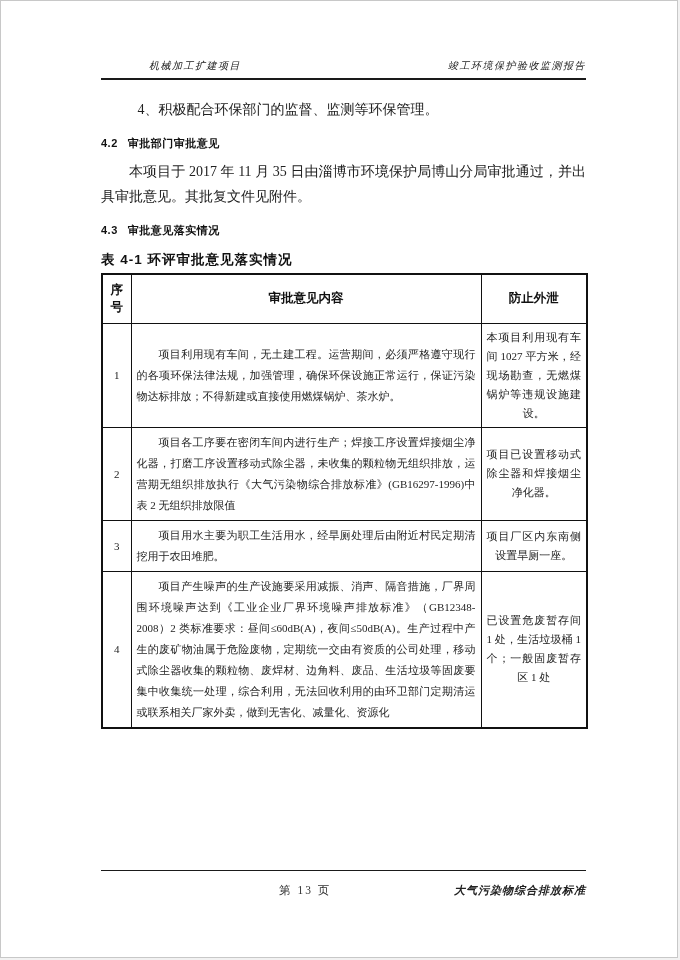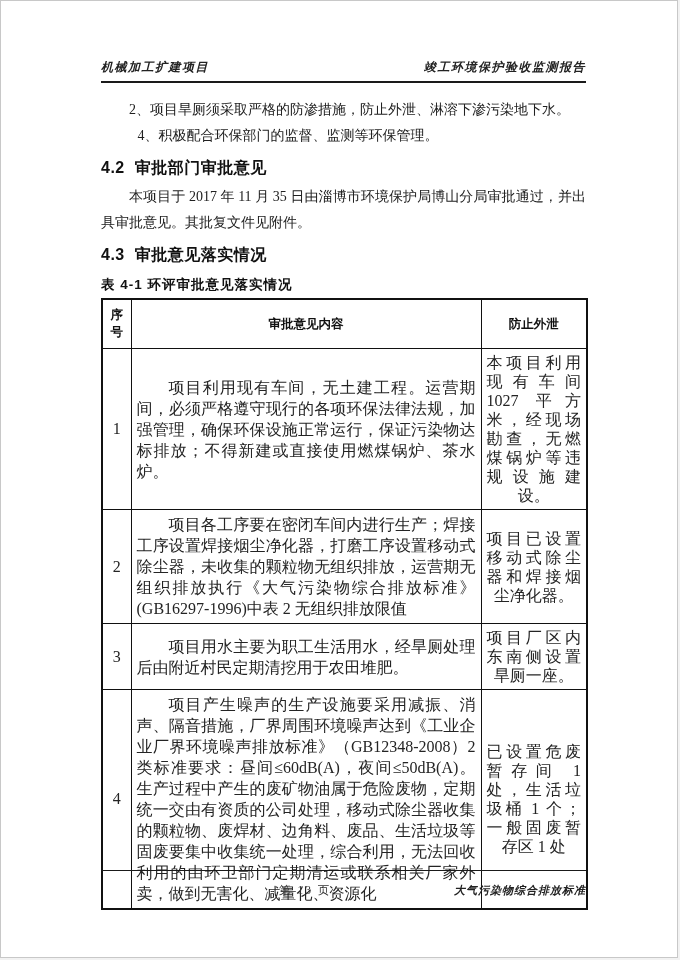--- a/index.html
+++ b/index.html
@@ -18,55 +18,55 @@
     overflow:hidden;
   }
   
   .header{
     position:absolute;top:58px;left:100px;width:485px;
     display:flex;justify-content:space-between;align-items:flex-end;
     border-bottom:2px solid #1a1a1a;
     padding-bottom:5px;
   }
   .header span{
-    font-size:12px;font-weight:bold;font-style:italic;
-    letter-spacing:1.5px;color:#222;
+    font-size:10px;font-weight:normal;font-style:italic;
+    letter-spacing:1.5px;color:#222;margin-left:48px;
   }
   
   .content{
     position:absolute;top:96px;left:100px;width:485px;
   }
   .body-para{
     margin:0;font-size:14px;line-height:25.5px;
     text-align:justify;text-indent:2em;color:#202020;
   }
   .indent-more{text-indent:2.6em;}
   .sec-heading{
     margin:7px 0 3px 0;
     font-family:"Liberation Sans","DejaVu Sans",sans-serif;
-    font-size:16px;font-weight:bold;line-height:26px;color:#111;
+    font-size:11px;font-weight:bold;line-height:26px;color:#111;
     letter-spacing:0.5px;
   }
   .sec-heading .num{margin-right:10px;}
   .table-title{
     margin:8px 0 4px 0;
     font-family:"Liberation Sans","DejaVu Sans",sans-serif;
     font-size:13.5px;font-weight:bold;color:#111;letter-spacing:1px;
   }
   
   table.doc-table{
     width:485px;border-collapse:collapse;table-layout:fixed;
     border:2.5px solid #111;
   }
   table.doc-table col.c-no{width:29px;}
   table.doc-table col.c-content{width:350px;}
   table.doc-table col.c-status{width:106px;}
   table.doc-table th, table.doc-table td{
     border:1px solid #111;
-    font-size:16px;color:#242424;
+    font-size:11px;color:#242424;
     vertical-align:middle;
     padding:4px 5px;
     box-sizing:border-box;
   }
   table.doc-table th{
     font-weight:bold;text-align:center;font-size:12.5px;
     padding:7px 2px;color:#111;
   }
   td.cell-no{text-align:center;font-size:13px;}
   td.cell-content{
@@ -97,21 +97,20 @@
 
 <div class="page">
 
   <div class="header">
     <span>机械加工扩建项目</span>
     <span>竣工环境保护验收监测报告</span>
   </div>
 
   <div class="content">
 
-    <p class="body-para">2、项目旱厕须采取严格的防渗措施，防止外泄、淋溶下渗污染地下水。</p>
     <p class="body-para indent-more">4、积极配合环保部门的监督、监测等环保管理。</p>
 
     <h2 class="sec-heading"><span class="num">4.2</span><span>审批部门审批意见</span></h2>
     <p class="body-para">本项目于 2017 年 11 月 35 日由淄博市环境保护局博山分局审批通过，并出具审批意见。其批复文件见附件。</p>
 
     <h2 class="sec-heading"><span class="num">4.3</span><span>审批意见落实情况</span></h2>
 
     <div class="table-title">表 4-1  环评审批意见落实情况</div>
 
     <table class="doc-table">

